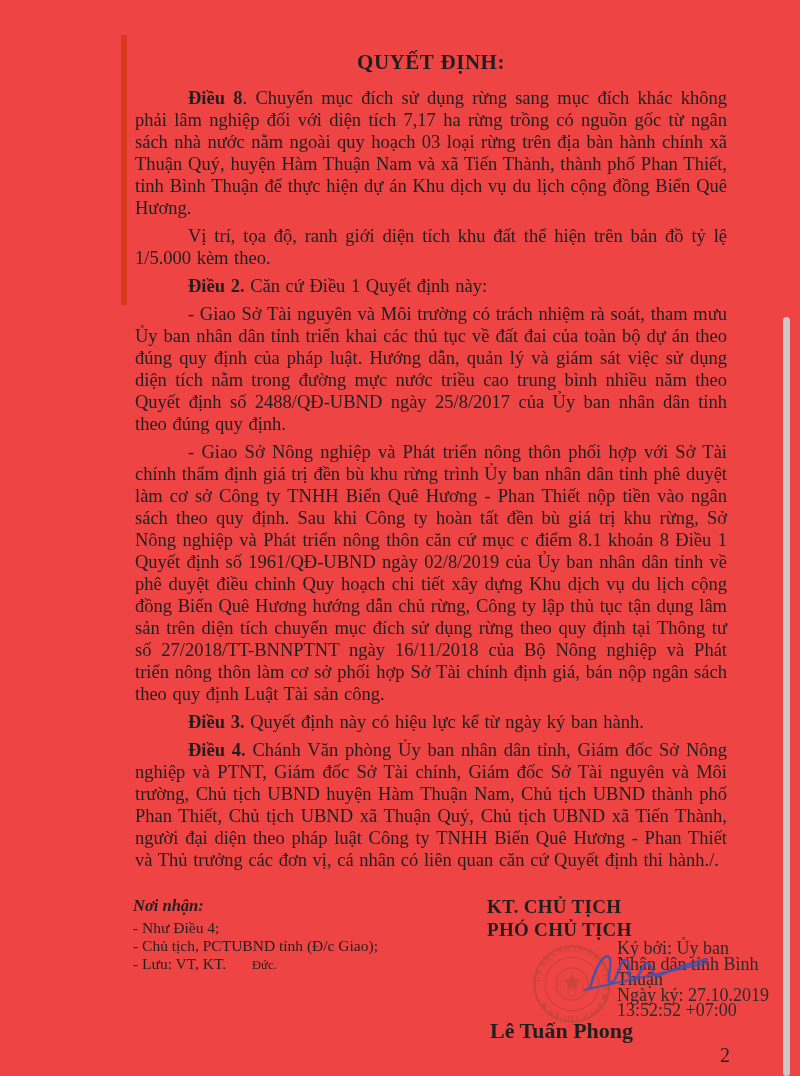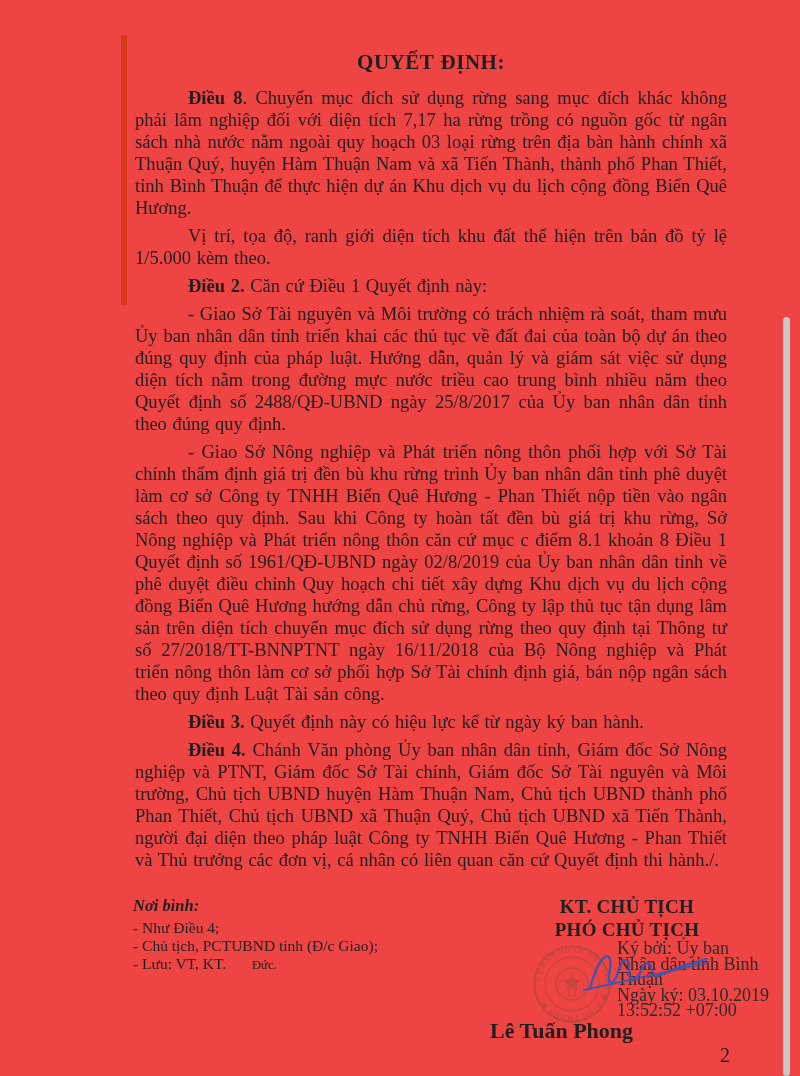--- a/index.html
+++ b/index.html
@@ -37,21 +37,20 @@
   .recipients{
     position:absolute;left:133px;top:897px;width:330px;
     font-size:15.5px;line-height:18px;text-align:left;
   }
   .recipients .heading{font-weight:bold;font-style:italic;font-size:16.5px;margin-bottom:4px;}
   .recipients .line{margin:0;}
   .recipients small{font-size:12.5px;margin-left:22px;}
   
   .sig-block{
     position:absolute;left:487px;top:895px;width:280px;
-    text-align:center;
   }
   .sig-title{font-weight:bold;font-size:19px;line-height:23px;letter-spacing:.3px;}
   .digital-sig{
     position:absolute;left:617px;top:941px;width:160px;
     font-size:18px;line-height:15.5px;color:#2b2b2b;text-align:left;
   }
   .seal{position:absolute;left:532px;top:944px;width:80px;height:80px;}
   .scribble{position:absolute;left:580px;top:950px;width:130px;height:44px;}
   .signer-name{
     position:absolute;left:490px;top:1018px;width:280px;
@@ -83,21 +82,21 @@
     <p><b></b><span>- Giao Sở Tài nguyên và Môi trường có trách nhiệm rà soát, tham mưu Ủy ban nhân dân tỉnh triển khai các thủ tục về đất đai của toàn bộ dự án theo đúng quy định của pháp luật. Hướng dẫn, quản lý và giám sát việc sử dụng diện tích nằm trong đường mực nước triều cao trung bình nhiều năm theo Quyết định số 2488/QĐ-UBND ngày 25/8/2017 của Ủy ban nhân dân tỉnh theo đúng quy định.</span></p>
 
     <p><b></b><span>- Giao Sở Nông nghiệp và Phát triển nông thôn phối hợp với Sở Tài chính thẩm định giá trị đền bù khu rừng trình Ủy ban nhân dân tỉnh phê duyệt làm cơ sở Công ty TNHH Biển Quê Hương - Phan Thiết nộp tiền vào ngân sách theo quy định. Sau khi Công ty hoàn tất đền bù giá trị khu rừng, Sở Nông nghiệp và Phát triển nông thôn căn cứ mục c điểm 8.1 khoản 8 Điều 1 Quyết định số 1961/QĐ-UBND ngày 02/8/2019 của Ủy ban nhân dân tỉnh về phê duyệt điều chỉnh Quy hoạch chi tiết xây dựng Khu dịch vụ du lịch cộng đồng Biển Quê Hương hướng dẫn chủ rừng, Công ty lập thủ tục tận dụng lâm sản trên diện tích chuyển mục đích sử dụng rừng theo quy định tại Thông tư số 27/2018/TT-BNNPTNT ngày 16/11/2018 của Bộ Nông nghiệp và Phát triển nông thôn làm cơ sở phối hợp Sở Tài chính định giá, bán nộp ngân sách theo quy định Luật Tài sản công.</span></p>
 
     <p><b>Điều 3.</b><span> Quyết định này có hiệu lực kể từ ngày ký ban hành.</span></p>
 
     <p><b>Điều 4.</b><span> Chánh Văn phòng Ủy ban nhân dân tỉnh, Giám đốc Sở Nông nghiệp và PTNT, Giám đốc Sở Tài chính, Giám đốc Sở Tài nguyên và Môi trường, Chủ tịch UBND huyện Hàm Thuận Nam, Chủ tịch UBND thành phố Phan Thiết, Chủ tịch UBND xã Thuận Quý, Chủ tịch UBND xã Tiến Thành, người đại diện theo pháp luật Công ty TNHH Biển Quê Hương - Phan Thiết và Thủ trưởng các đơn vị, cá nhân có liên quan căn cứ Quyết định thi hành./.</span></p>
   </div>
 
   <div class="recipients">
-    <div class="heading">Nơi bình:</div>
+    <div class="heading">Nơi nhận:</div>
     <div class="line">- Như Điều 4;</div>
     <div class="line">- Chủ tịch, PCTUBND tỉnh (Đ/c Giao);</div>
     <div class="line"><span>- Lưu: VT, KT.</span> <small>Đức.</small></div>
   </div>
 
   <div class="sig-block">
     <div class="sig-title">KT. CHỦ TỊCH</div>
     <div class="sig-title">PHÓ CHỦ TỊCH</div>
   </div>
 
@@ -113,21 +112,21 @@
     <circle cx="50" cy="61" r="4.5" fill="none" stroke="#c5463a" stroke-width="1.4" opacity="0.8"></circle>
     <text font-family="Liberation Serif, DejaVu Serif, serif" font-size="9.6" font-weight="bold" fill="#c5463a" letter-spacing="0.8" opacity="0.95">
       <textPath href="#sealArc" startOffset="1%">ỦY BAN NHÂN DÂN TỈNH ✱ BÌNH THUẬN ✱</textPath>
     </text>
   </svg>
 
   <div class="digital-sig">
     <div>Ký bởi: Ủy ban</div>
     <div>Nhân dân tỉnh Bình</div>
     <div>Thuận</div>
-    <div>Ngày ký: 03.10.2019</div>
+    <div>Ngày ký: 27.10.2019</div>
     <div>13:52:52 +07:00</div>
   </div>
 
   <svg class="scribble" viewBox="0 0 130 44">
     <path d="M10,38 C16,16 24,3 29,7 C34,11 25,33 31,33 C38,32 39,9 46,10 C52,11 46,31 53,30 C61,29 61,12 68,13 C73,14 71,27 77,26 C85,24 92,20 99,17 L127,9" fill="none" stroke="#3a55b0" stroke-width="2.4" stroke-linecap="round" opacity="0.9"></path>
     <path d="M4,40 L127,13" fill="none" stroke="#3a55b0" stroke-width="2" stroke-linecap="round" opacity="0.85"></path>
   </svg>
 
   <div class="signer-name">Lê Tuấn Phong</div>
 

